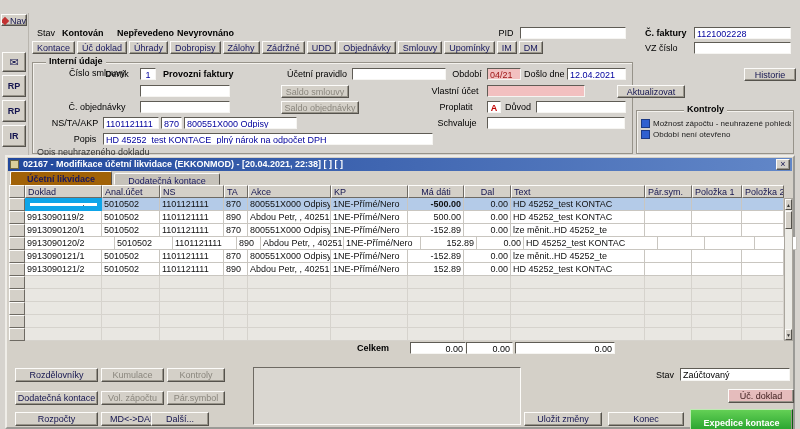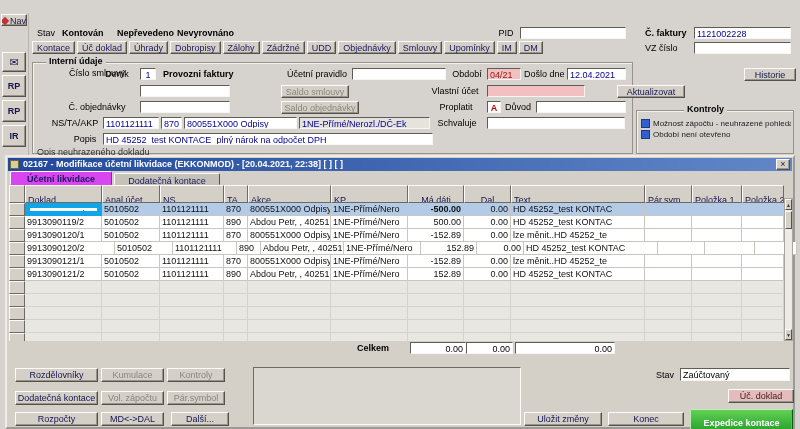--- a/index.html
+++ b/index.html
@@ -31,26 +31,26 @@
           padding-left:15px;box-sizing:border-box;white-space:nowrap;overflow:hidden}
   .wicon{position:absolute;left:2px;top:2px;width:9px;height:9px;background:#e8b64c;border:1px solid #7a5c14;box-sizing:border-box}
   .sidebar{position:absolute;left:0;top:13px;width:28px;height:416px;background:#d6d3ce;border-right:1px solid #b9b5ae}
   .modal{position:absolute;left:5px;top:155px;width:790px;height:274px;background:#d4d0c8;z-index:10;
          border:2px outset #efede8;box-sizing:border-box}
   .mtitle{position:absolute;left:1px;top:1px;width:784px;height:13px;line-height:13px;
           background:linear-gradient(90deg,#21489c,#6287c8);color:#fff;font-weight:bold;
           padding-left:15px;box-sizing:border-box;white-space:nowrap;overflow:hidden}
   .micon{position:absolute;left:2px;top:2px;width:9px;height:9px;background:#d9cf9a;border:1px solid #6e683f;box-sizing:border-box}
   .mclose{position:absolute;right:3px;top:2px;width:14px;height:11px;line-height:9px;font-size:9px}
-  .tab{position:absolute;height:14px;line-height:14px;text-align:center;background:#d946ef;color:#17175e;
+  .tab{position:absolute;height:14px;line-height:14px;text-align:center;background:#a16207;color:#17175e;
        border:1px solid;border-color:#fcfbf9 #55524c transparent #fcfbf9;border-radius:2px 2px 0 0;box-sizing:border-box}
   .tab.inactive{background:#c6c2ba;height:12px}
   .grid{position:absolute;left:2px;top:28px}
   .ghrow,.grow{display:flex}
-  .ghcell{height:13px;line-height:12px;background:#d4d0c8;color:#14144f;padding:8px 2px;flex:none;
+  .ghcell{height:13px;line-height:12px;background:#d4d0c8;color:#14144f;padding:0 2px;flex:none;
           border:1px solid;border-color:#fcfbf9 #6e6a63 #6e6a63 #fcfbf9;box-sizing:border-box;
           overflow:hidden;white-space:nowrap}
   .ghcell.num{text-align:center}
   .gcell{height:13px;line-height:12px;background:#fff;padding:0 2px;flex:none;color:#101010;
          border-right:1px solid #c9c6c0;border-bottom:1px solid #c9c6c0;box-sizing:border-box;
          overflow:hidden;white-space:nowrap}
   .gcell.num{text-align:right}
   .gselcell{height:13px;background:#d4d0c8;flex:none;
             border:1px solid;border-color:#fcfbf9 #6e6a63 #6e6a63 #fcfbf9;box-sizing:border-box}
   .grow.sel .gcell{background:#b4cbe8}
@@ -135,21 +135,20 @@
   <div class="btn disabled" style="left:281px;top:101px;width:78px;height:13px">Saldo objednávky</div>
   <div class="lbl r" style="left:428px;top:102px;width:56px">Proplatit</div>
   <div class="fld" style="left:487px;top:101px;width:14px;text-align:center;color:#c00000;font-weight:bold">A</div>
   <div class="lbl" style="left:505px;top:102px">Důvod</div>
   <div class="fld" style="left:536px;top:101px;width:90px"></div>
 
   <div class="lbl r" style="left:50px;top:118px;width:50px">NS/TA/AKP</div>
   <div class="fld" style="left:103px;top:117px;width:56px">1101121111</div>
   <div class="fld" style="left:161px;top:117px;width:21px">870</div>
   <div class="fld" style="left:184px;top:117px;width:113px">800551X000 Odpisy</div>
-  <div class="fld gray" style="left:299px;top:117px;width:131px">1NE-Přímé/Nerozl./DČ-Ek</div>
   <div class="lbl r" style="left:430px;top:118px;width:54px">Schvaluje</div>
   <div class="fld" style="left:487px;top:117px;width:138px"></div>
 
   <div class="group" style="left:636px;top:110px;width:158px;height:44px">
     <div style="position:absolute;left:4px;top:6px;right:2px">
         <div class="kitem">
           <span class="ksq"></span>
           <span class="ktxt">Možnost zápočtu - neuhrazené pohledávky ce</span>
         </div>
         <div class="kitem">
@@ -384,16 +383,16 @@
     <div class="btn" style="left:601px;top:255px;width:76px;height:14px;line-height:13px">Konec</div>
     <div class="btn green" style="left:683px;top:252px;width:103px;height:26px;line-height:26px">Expedice kontace</div>
   <div class="btn" style="left: 8px; top: 211px; width: 83px; height: 14px; line-height: 13px;">Rozdělovníky</div>
       <div class="btn disabled" style="left: 94px; top: 211px; width: 63px; height: 14px; line-height: 13px;">Kumulace</div>
       <div class="btn disabled" style="left: 160px; top: 211px; width: 58px; height: 14px; line-height: 13px;">Kontroly</div>
       <div class="btn" style="left: 8px; top: 234px; width: 83px; height: 14px; line-height: 13px;">Dodatečná kontace</div>
       <div class="btn disabled" style="left: 94px; top: 234px; width: 63px; height: 14px; line-height: 13px;">Vol. zápočtu</div>
       <div class="btn disabled" style="left: 160px; top: 234px; width: 58px; height: 14px; line-height: 13px;">Pár.symbol</div>
       <div class="btn" style="left: 8px; top: 255px; width: 83px; height: 14px; line-height: 13px;">Rozpočty</div>
       <div class="btn" style="left: 94px; top: 255px; width: 63px; height: 14px; line-height: 13px;">MD&lt;-&gt;DAL</div>
-      <div class="btn" style="left: 164px; top: 255px; width: 58px; height: 14px; line-height: 13px;">Další...</div>
+      <div class="btn" style="left: 144px; top: 255px; width: 58px; height: 14px; line-height: 13px;">Další...</div>
     </div>
 
 </div>
 
 </body></html>

